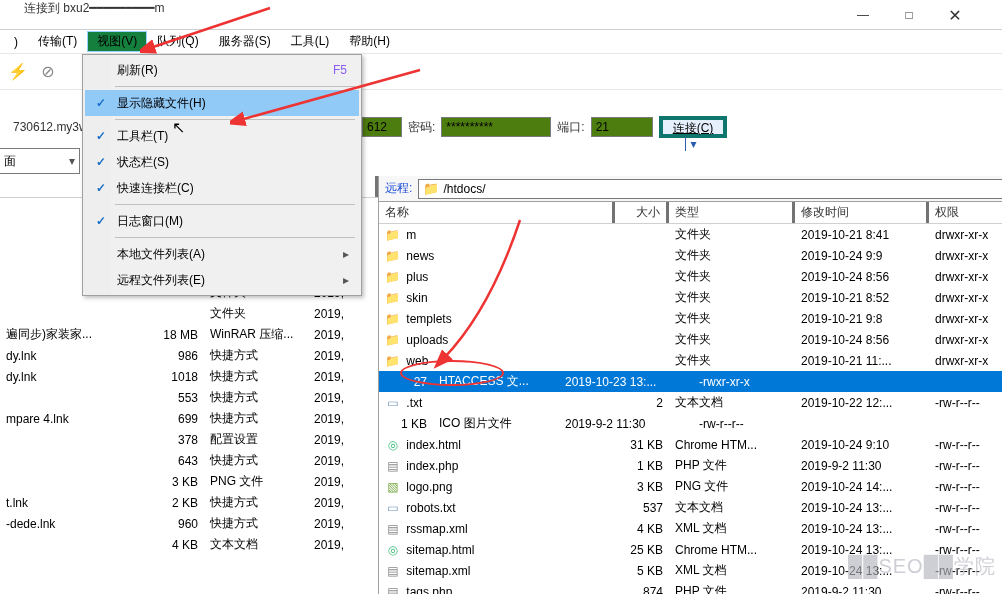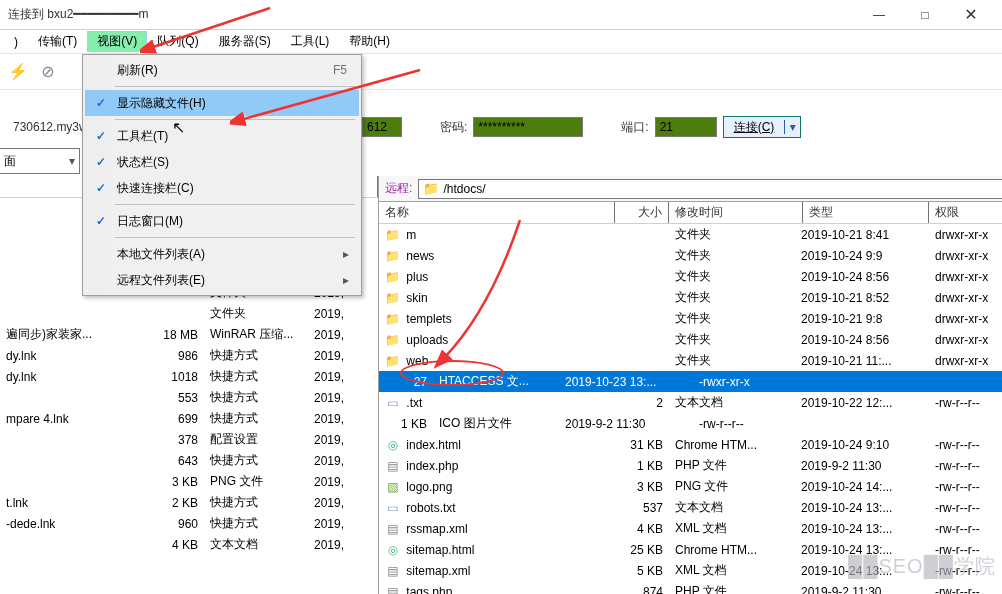--- a/index.html
+++ b/index.html
@@ -1,61 +1,61 @@
 <!DOCTYPE html>
 <html><head>
 <meta charset="utf-8">
 <style>
   * { box-sizing: border-box; margin: 0; padding: 0; font-family: "Microsoft YaHei", "SimSun", Arial, sans-serif; font-size: 12px; }
   body { background: #fff; width: 1002px; height: 594px; overflow: hidden; position: relative; }
 
-  .titlebar { height: 30px; border-bottom: 1px solid #d0d0d0; display: flex; align-items: center; padding: 0 8px; background: #fff; }
+  .titlebar { height: 30px; border-bottom: 1px solid #d0d0d0; display: flex; align-items: flex-start; padding: 0 24px; background: #fff; }
   .titlebar .title { flex: 1; color: #333; }
   .titlebar .winbtn { width: 46px; height: 30px; display: flex; align-items: center; justify-content: center; color: #333; }
   .titlebar .winbtn.close { color: #333; font-size: 16px; }
 
   .menubar { height: 24px; display: flex; align-items: center; padding: 0 4px; border-bottom: 1px solid #e6e6e6; }
   .menubar .mitem { padding: 2px 10px; cursor: default; }
-  .menubar .mitem.active { background: #86efac; border: 1px solid #99d1ff; padding: 1px 9px; }
+  .menubar .mitem.active { background: #15803d; border: 1px solid #99d1ff; padding: 1px 9px; }
 
   .toolbar { height: 36px; display: flex; align-items: center; padding: 0 6px; gap: 6px; border-bottom: 1px solid #e6e6e6; position: relative; }
   .toolbar .tbtn { width: 24px; height: 24px; display: flex; align-items: center; justify-content: center; font-size: 16px; color: #555; }
   .toolbar .tbtn.lightning { color: #b5a23a; }
   .toolbar .tbtn.stop { color: #888; }
 
   .dropdown { position: absolute; left: 82px; top: 54px; width: 280px; background: #f0f0f0; border: 1px solid #a0a0a0; box-shadow: 2px 2px 4px rgba(0,0,0,0.25); z-index: 50; padding: 2px; }
   .dropdown .ditem { height: 26px; display: flex; align-items: center; position: relative; padding-left: 32px; }
   .dropdown .ditem .chkcol { position: absolute; left: 6px; width: 20px; text-align: center; color: #1a6fc9; font-weight: bold; }
-  .dropdown .ditem .shortcut { position: absolute; right: 12px; color: #737373; }
+  .dropdown .ditem .shortcut { position: absolute; right: 12px; color: #8b5cf6; }
   .dropdown .ditem .sub { position: absolute; right: 10px; color: #555; }
   .dropdown .ditem.hl { background: #91c9f7; color: #000; }
   .dropdown .sep { height: 1px; background: #c0c0c0; margin: 3px 4px 3px 30px; }
   .dropdown .gutter { position: absolute; left: 0; top: 0; bottom: 0; width: 28px; background: #eee; }
 
   .quickconnect { position: absolute; left: 362px; top: 85px; height: 26px; display: flex; align-items: center; gap: 6px; }
-  .quickconnect .lbl { color: #333; margin-left: 32px; }
+  .quickconnect .lbl { color: #333; }
   .quickconnect input { border: 1px solid #7a7a7a; height: 20px; padding: 0 4px; background: #4d7c0f; }
   .quickconnect .host { width: 40px; }
   .quickconnect .pass { width: 110px; }
   .quickconnect .port { width: 62px; }
-  .quickconnect .connbtn { border: 1px solid #0f766e; background: #e6f0fd; height: 22px; display: flex; align-items: center; }
+  .quickconnect .connbtn { border: 4px solid #0f766e; background: #e6f0fd; height: 22px; display: flex; align-items: center; flex-direction: column; }
   .quickconnect .connbtn .lbl2 { padding: 0 10px; text-decoration: underline; }
   .quickconnect .connbtn .dd { border-left: 1px solid #2a5db0; width: 16px; text-align: center; color: #2a5db0; }
 
   .panes { position: absolute; top: 142px; left: 0; right: 0; bottom: 0; display: flex; }
   .pane-left { width: 384px; border-right: 1px solid #a0a0a0; display: flex; flex-direction: column; }
   .pane-right { flex: 1; display: flex; flex-direction: column; }
 
   .pathbar { height: 26px; border-bottom: 1px solid #a0a0a0; display: flex; align-items: center; background: #f7f7f7; }
-  .pathbar .plabel { padding: 0 6px; color: #a21caf; }
+  .pathbar .plabel { padding: 0 6px; color: #1d4ed8; }
   .pathbar .pbox { flex: 1; height: 20px; border: 1px solid #7a7a7a; background: #fff; display: flex; align-items: center; padding: 0 4px; margin-right: 4px; position: relative; }
   .pathbar .pbox .fico { margin-right: 4px; font-size: 13px; }
 
   .header-row { display: flex; height: 22px; border-bottom: 1px solid #d0d0d0; background: #fff; }
-  .header-row .hcell { border-right: 1px solid #737373; padding: 2px 6px; color: #333; white-space: nowrap; overflow: hidden; }
+  .header-row .hcell { border-right: 3px solid #737373; padding: 2px 6px; color: #333; white-space: nowrap; overflow: hidden; }
 
   .filelist { flex: 1; overflow: hidden; }
   .frow { display: flex; height: 21px; align-items: center; }
   .frow .fcell { padding: 0 6px; white-space: nowrap; overflow: hidden; text-overflow: ellipsis; }
   .frow.sel { background: #0078d7; color: #fff; }
   .frow .fico { width: 16px; height: 16px; margin-right: 2px; display: inline-flex; align-items: center; justify-content: center; font-size: 12px; }
 
   
   .L .c-name { width: 150px; }
   .L .c-size { width: 54px; text-align: right; }
@@ -289,22 +289,22 @@
       <span class="plabel">远程:</span>
       <div class="pbox">
         <span class="fico ico-folder">📁</span>
         <span>/htdocs/</span>
 
       </div>
     </div>
     <div class="header-row">
       <div class="hcell c-name">名称</div>
       <div class="hcell c-size">大小</div>
+      <div class="hcell c-type">类型</div>
       <div class="hcell c-mod">修改时间</div>
-      <div class="hcell c-type">类型</div>
       <div class="hcell c-perm">权限</div>
     </div>
     <div class="filelist" id="remote-list">
         <div class="frow">
           <div class="fcell c-name"><span class="fico ico-folder">📁</span> m</div>
           <div class="fcell c-size"></div>
           <div class="fcell c-type">文件夹</div>
           <div class="fcell c-mod">2019-10-21 8:41</div>
           <div class="fcell c-perm">drwxr-xr-x</div>
         </div>

